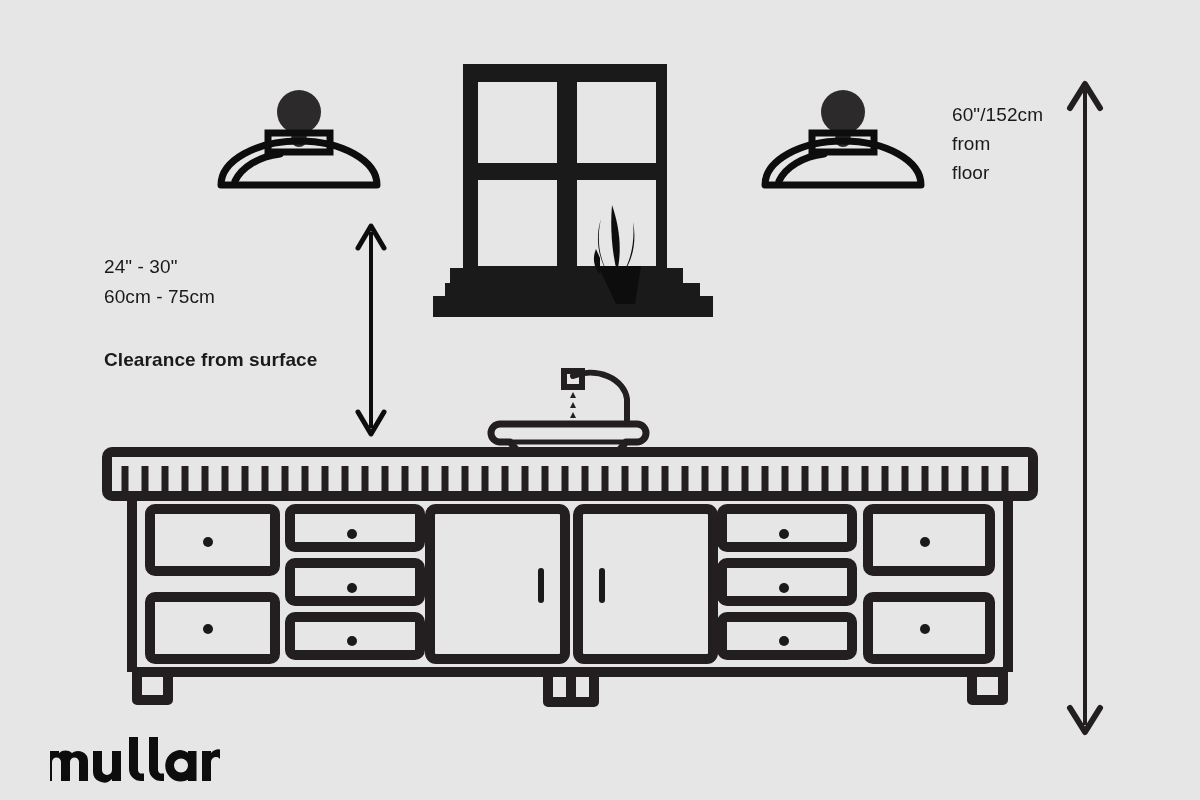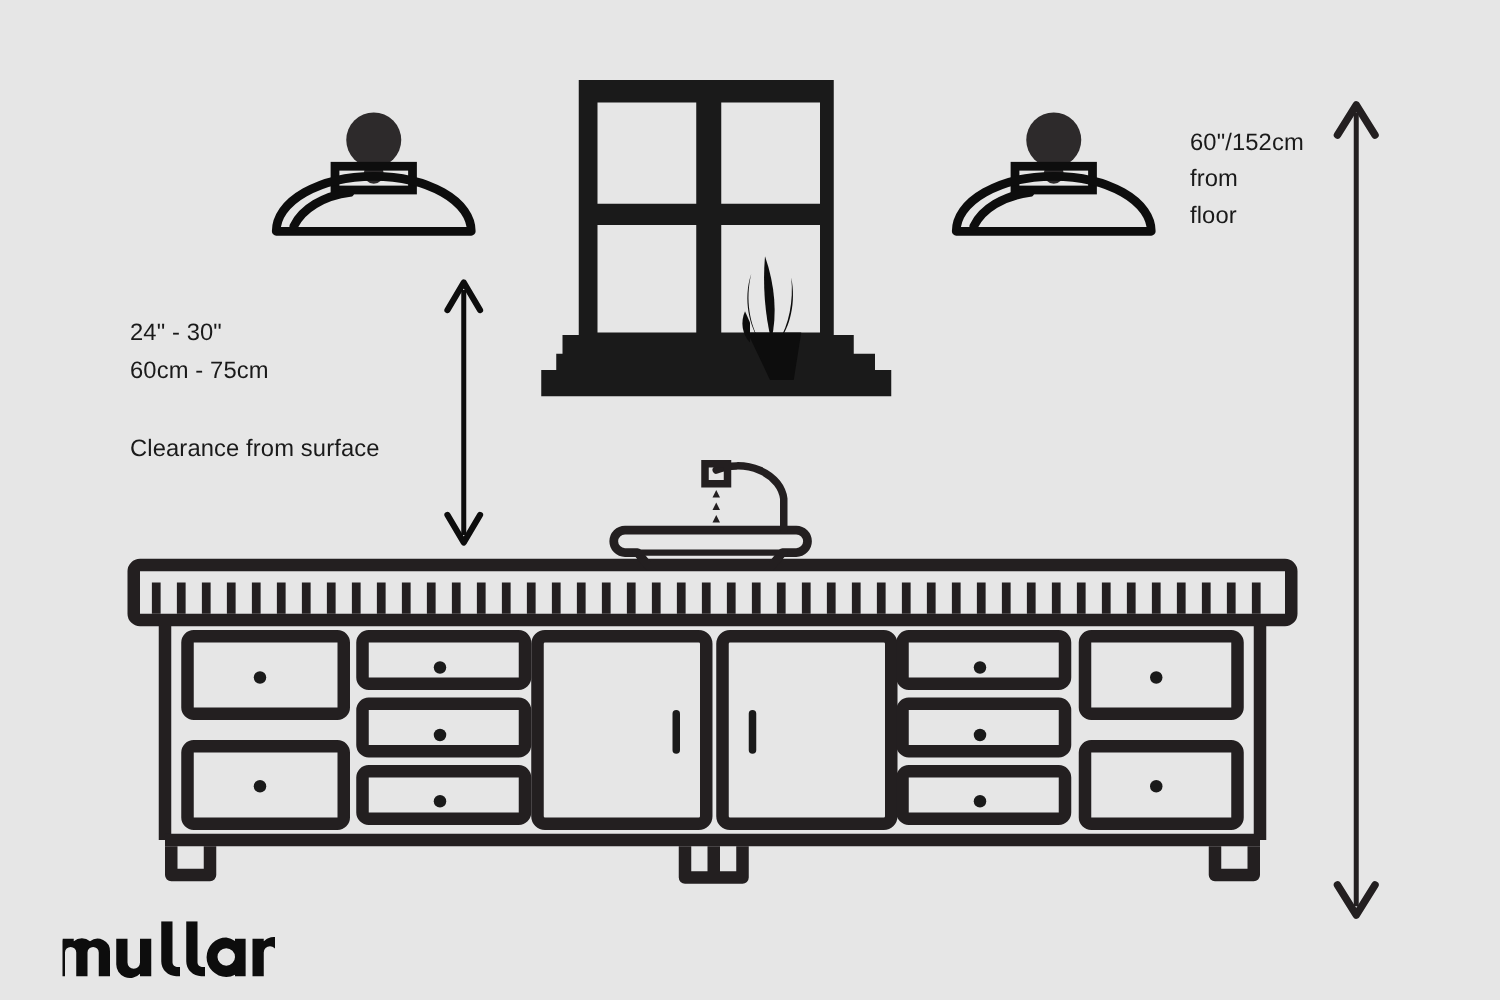--- a/index.html
+++ b/index.html
@@ -31,20 +31,21 @@
     white-space: pre;
     letter-spacing: 0.1px;
   }
   #clearance-annotation {
     left: 104px;
     top: 252px;
   }
   #clearance-caption {
     left: 104px;
     top: 345px;
+    font-weight: bold;
   }
   #floor-height-annotation {
     left: 952px;
     top: 100px;
     line-height: 29px;
   }
   #brand-logo {
     position: absolute;
     left: 50px;
     top: 737px;

